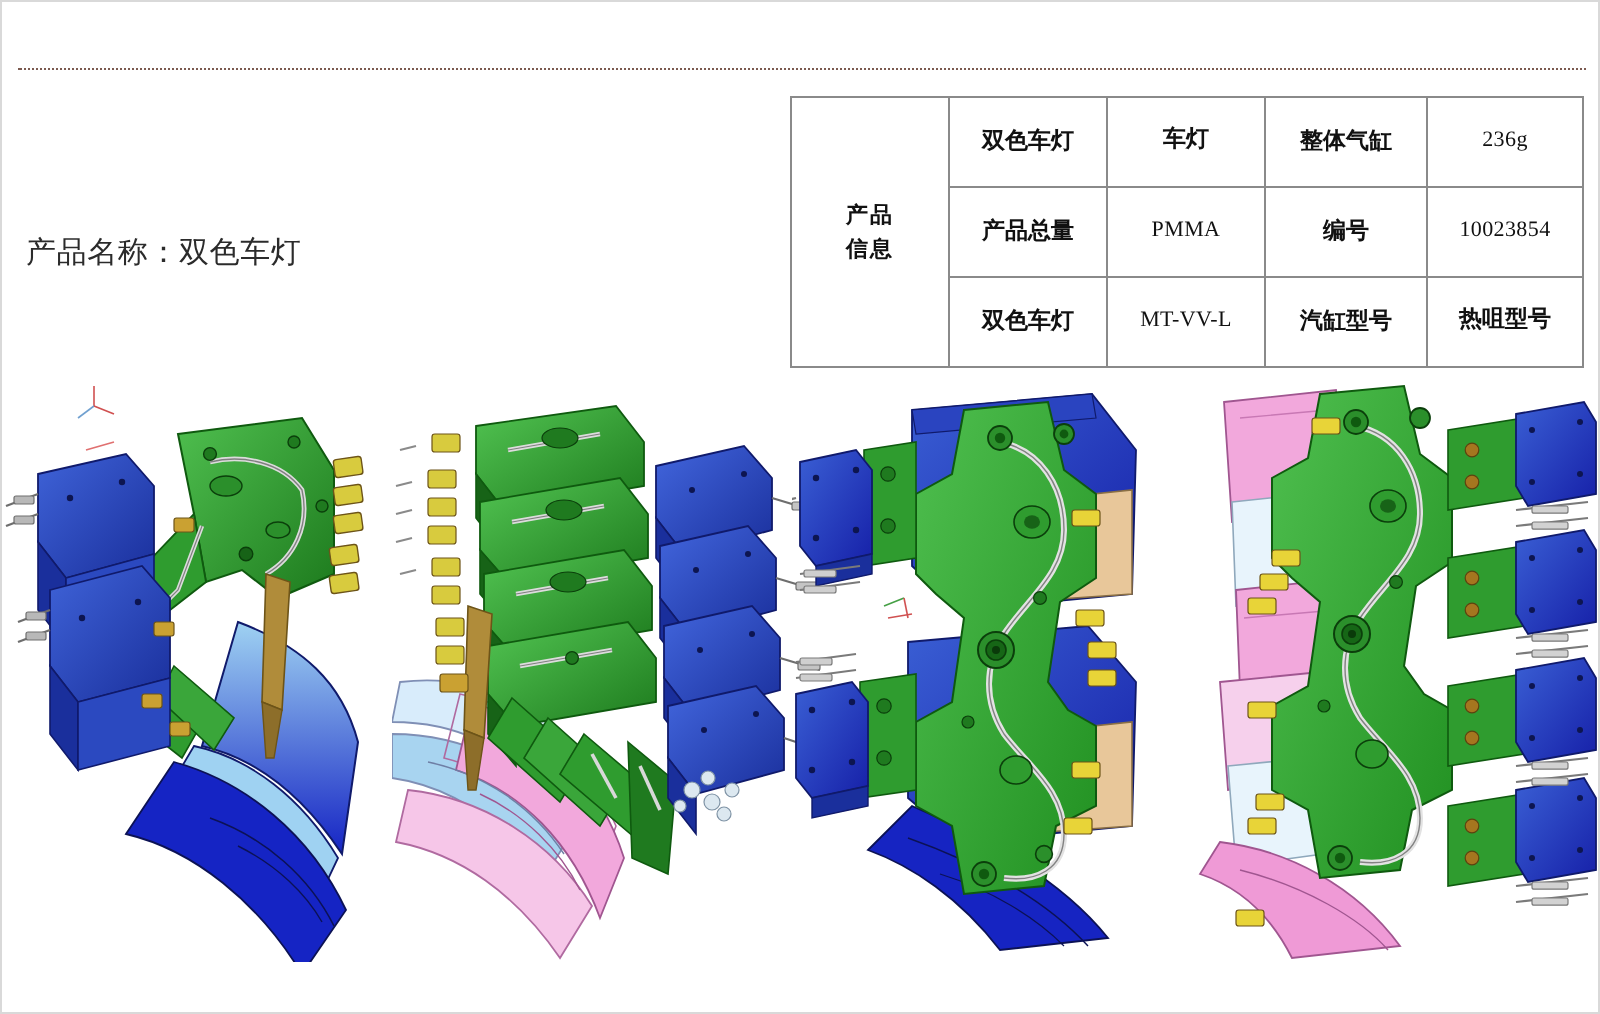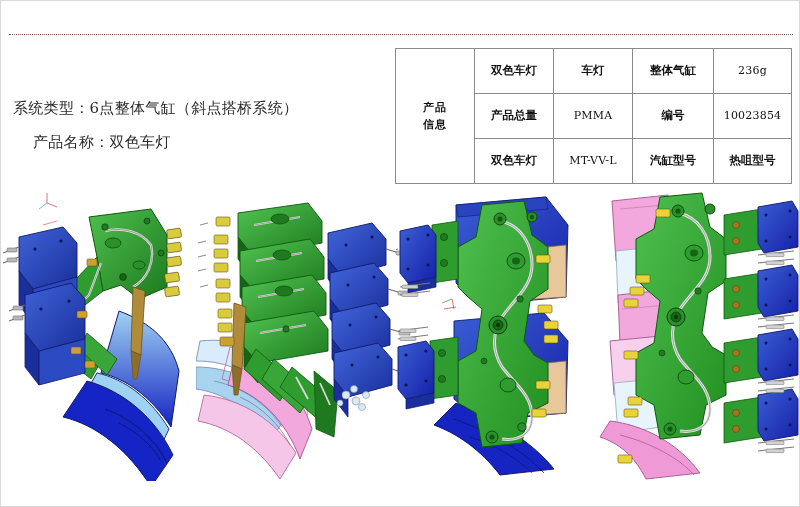--- a/index.html
+++ b/index.html
@@ -52,21 +52,21 @@
   .spec-line {
     position: absolute;
     left: 12px;
     font-family: "DejaVu Serif", "Liberation Serif", serif;
     font-size: 15px;
     color: #2b2b2b;
     white-space: nowrap;
     letter-spacing: 0.3px;
   }
   #spec-system { top: 98px; }
-  #spec-product { top: 132px; margin-left: 20px; }
+  #spec-product { top: 116px; }
 
   
   #info-table {
     position: absolute;
     left: 394px;
     top: 47px;
     width: 396px;
     height: 136px;
     border-collapse: collapse;
     table-layout: fixed;
@@ -80,20 +80,21 @@
     font-size: 11.5px;
     font-weight: bold;
     color: #111111;
     padding: 0 2px;
     line-height: 1.55;
   }
   #info-table td.val {
     font-weight: normal;
     font-size: 11px;
     letter-spacing: 0.2px;
+    font-family: Liberation Serif, serif;
   }
   #info-table td.val.bold-val {
     font-weight: bold;
     font-size: 11.5px;
     letter-spacing: 0;
   }
   #info-table td.rowhead-span {
     font-size: 11px;
     letter-spacing: 1px;
   }
@@ -122,21 +123,20 @@
   #figure-4 { left: 595px; width: 205px; }
   .figure svg { display: block; width: 100%; height: 100%; }
 </style>
 </head>
 <body>
 
 <div id="page">
 
   <div id="title-rule"></div>
 
-  <div class="spec-line" id="spec-system">系统类型：6点整体气缸（斜点搭桥系统）</div>
   <div class="spec-line" id="spec-product">产品名称：双色车灯</div>
 
   <table id="info-table">
     <colgroup>
       <col class="col-a">
         <col class="col-b">
         <col class="col-c">
         <col class="col-d">
         <col class="col-e">
     </colgroup>

